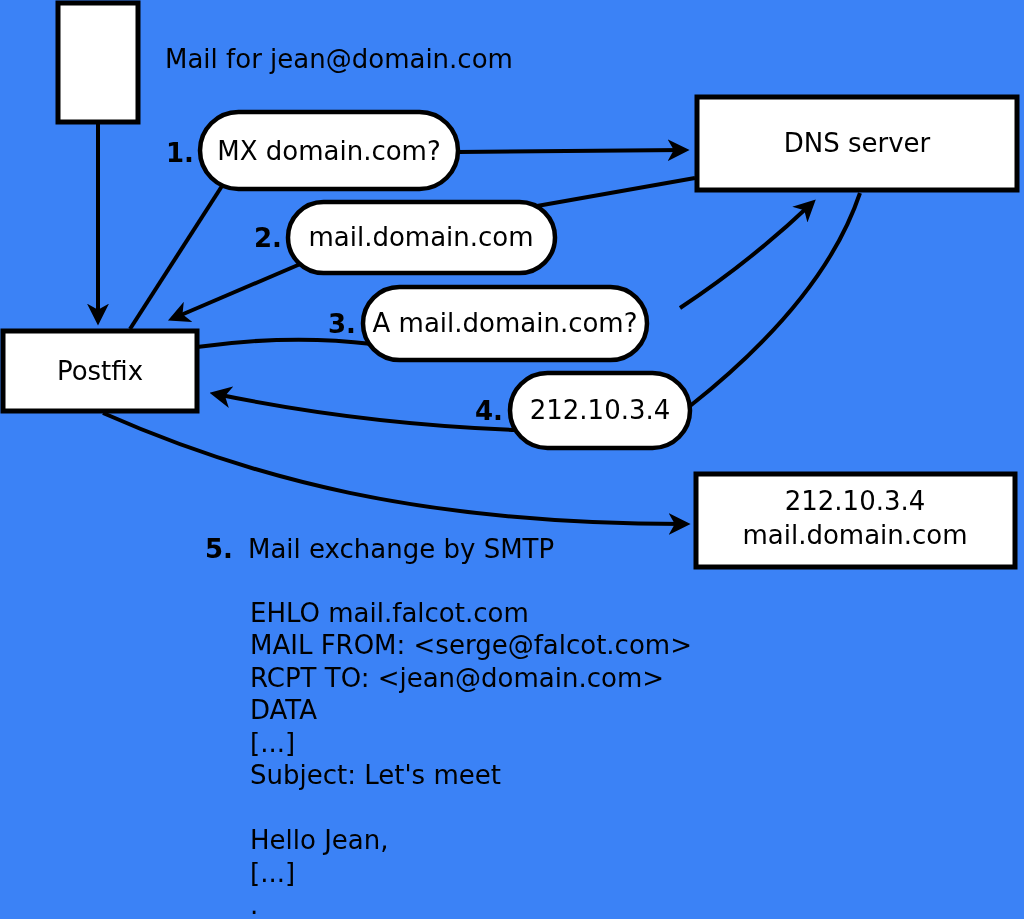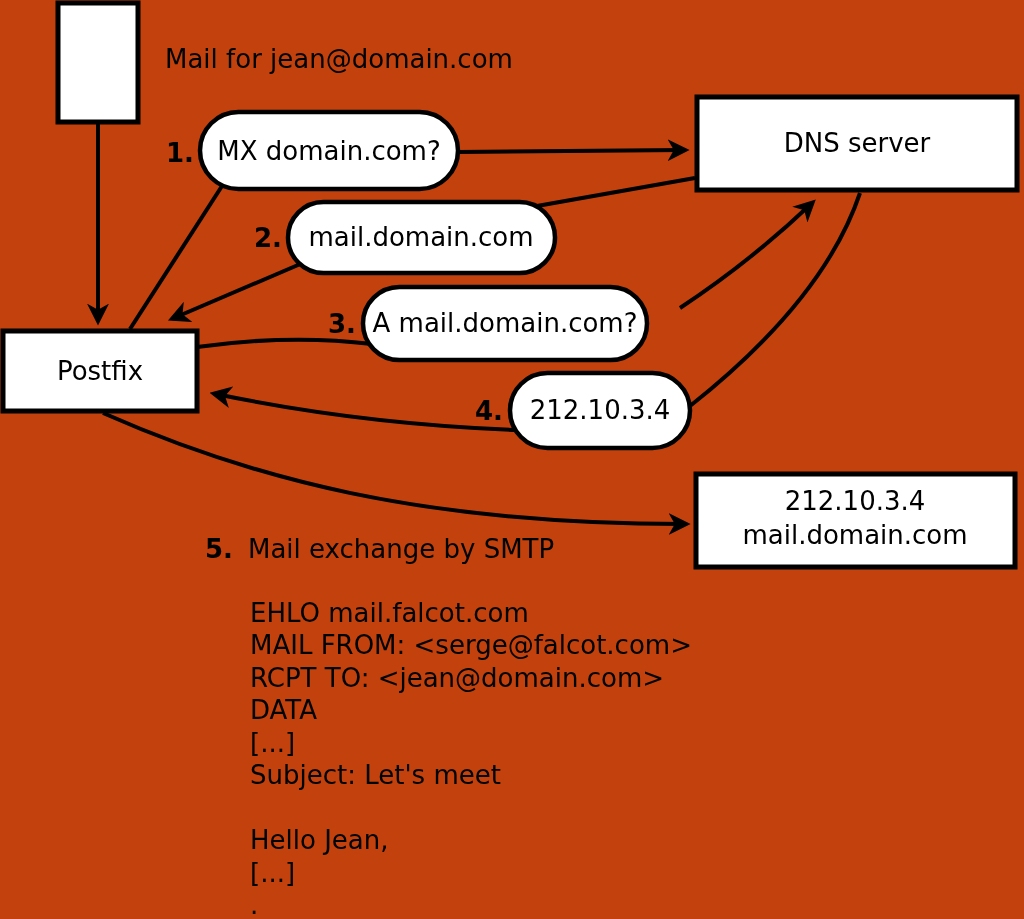--- a/index.html
+++ b/index.html
@@ -1,20 +1,20 @@
 <!DOCTYPE html>
 <html><head>
 <meta charset="utf-8">
 <style>
   html, body { margin: 0; padding: 0; background: #ffffff; }
   .stage {
     position: relative;
     width: 1024px;
     height: 919px;
-    background: #c2410c;
+    background: #3b82f6;
     overflow: hidden;
     font-family: "DejaVu Sans", sans-serif;
   }
   svg text {
     font-family: "DejaVu Sans", sans-serif;
     font-size: 26px;
     fill: #000000;
   }
   svg text.bold { font-weight: bold; }
   svg text.mid  { text-anchor: middle; }

